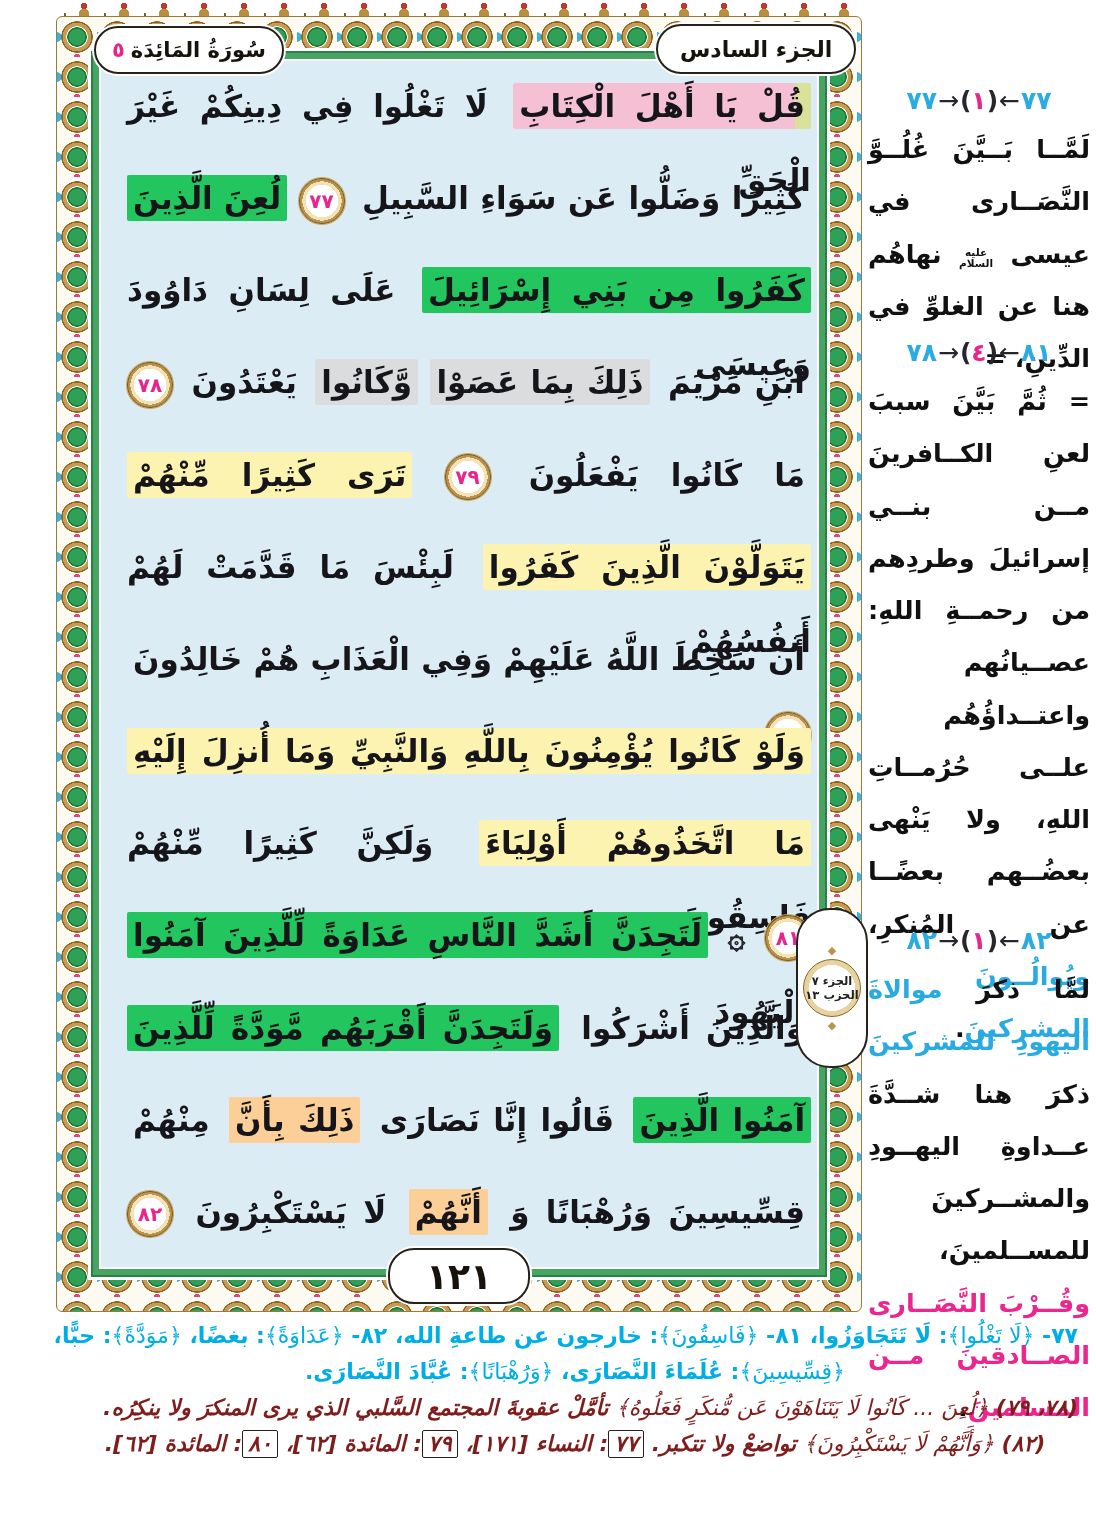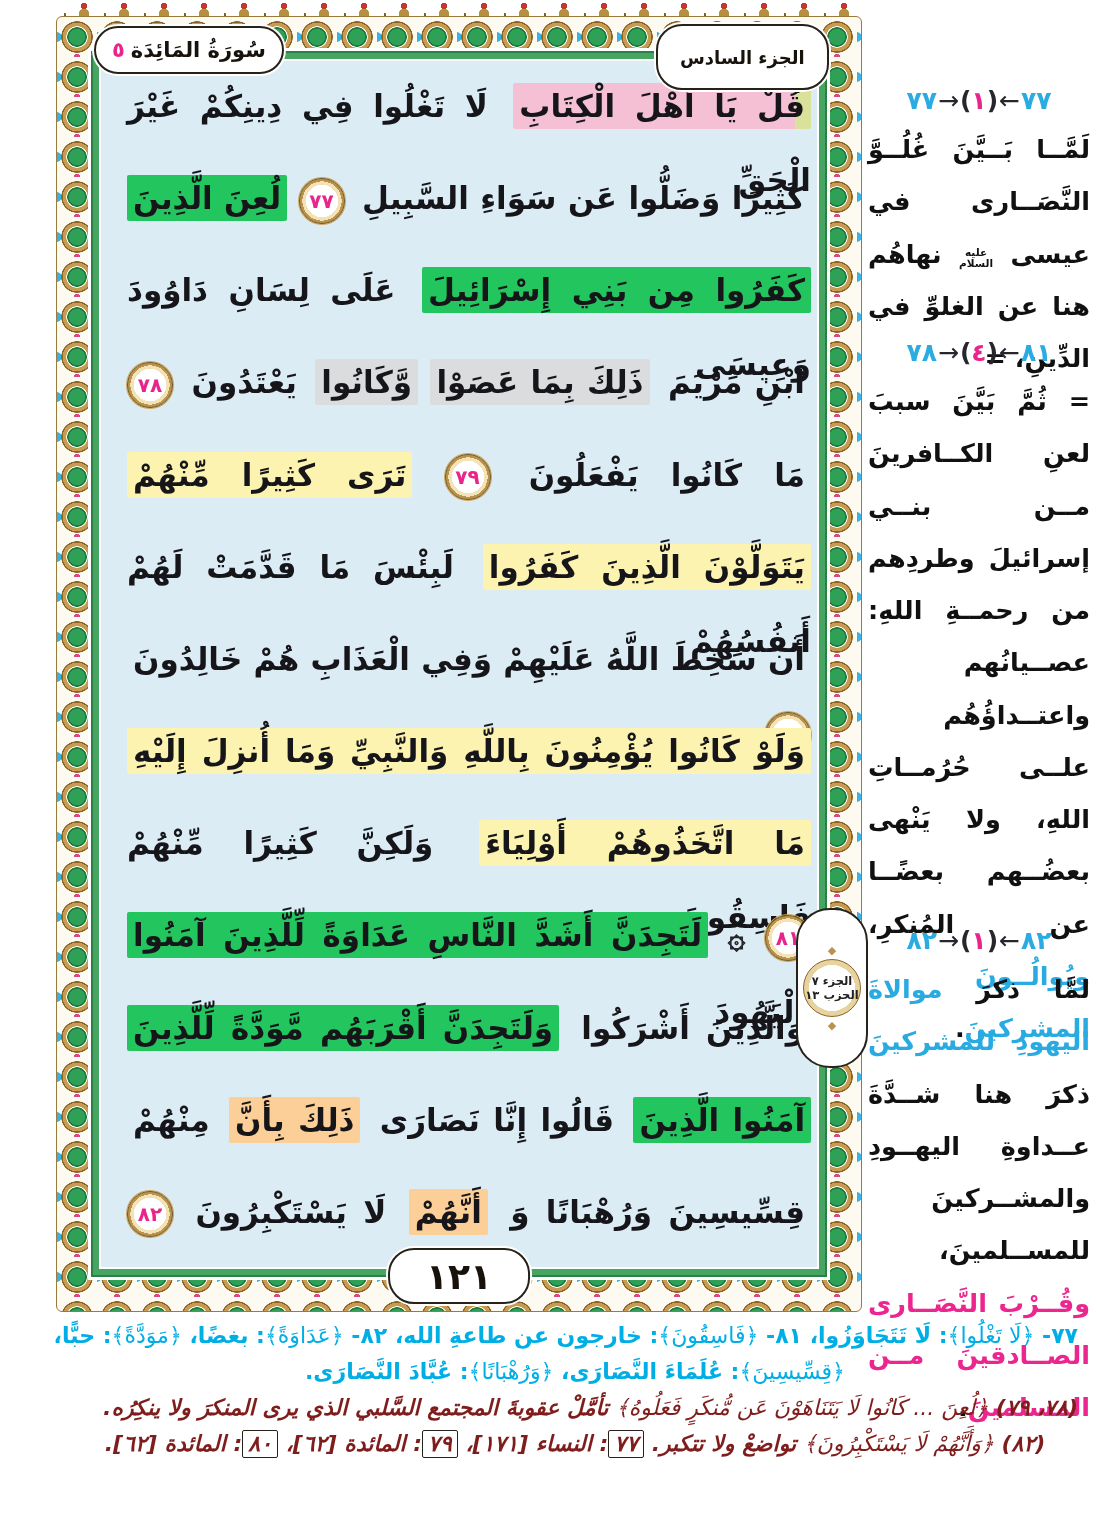--- a/index.html
+++ b/index.html
@@ -40,21 +40,21 @@
     vertical-align:middle;color:#e9258c;font-size:20px;font-weight:bold;border:1.5px solid #77571c;
     background:radial-gradient(circle, #ffffff 0 52%, #f3e2b6 52% 63%, #b9934d 63% 74%, #ffffff 74% 82%, #3e9e5b 82% 100%);
     box-shadow:0 0 0 1px #caa55c;}
   .hizb-star{font-size:30px;color:#26262c;vertical-align:middle;padding:0 2px;}
 
   
   .pill{position:absolute;background:#fff;border:2px solid #26221a;border-radius:26px;display:flex;
     align-items:center;justify-content:center;font-weight:bold;color:#17130c;box-shadow:0 0 0 2px #fff;z-index:5;}
   .surah-badge{left:38px;top:10px;height:44px;padding:0 16px;font-size:21px;gap:6px;}
   .surah-badge .num{color:#e9258c;}
-  .juz-badge{left:600px;top:8px;height:46px;padding:8px 22px;font-size:18px;}
+  .juz-badge{left:600px;top:8px;height:46px;padding:0 22px;font-size:22px;}
   .pagenum-badge{left:50%;transform:translateX(-50%);bottom:8px;height:52px;padding:0 36px;font-size:36px;letter-spacing:4px;}
   .hizb-marker{position:absolute;left:740px;top:892px;width:68px;height:156px;background:#fff;border:2.5px solid #26221a;
     border-radius:34px;display:flex;flex-direction:column;align-items:center;justify-content:center;gap:3px;z-index:6;}
   .hizb-marker .dot{color:#b9934d;font-size:11px;line-height:1;}
   .hizb-core{width:56px;height:56px;border-radius:50%;border:1px solid #8a6526;display:flex;flex-direction:column;
     align-items:center;justify-content:center;font-size:11.5px;font-weight:bold;color:#222;line-height:1.25;
     background:radial-gradient(circle,#ffffff 0 58%, #e7d3a0 58% 72%, #cfe8d5 72% 84%, #b9934d 84% 100%);}
 
   
   .sidebar{position:absolute;left:868px;top:0;width:222px;height:1300px;}

